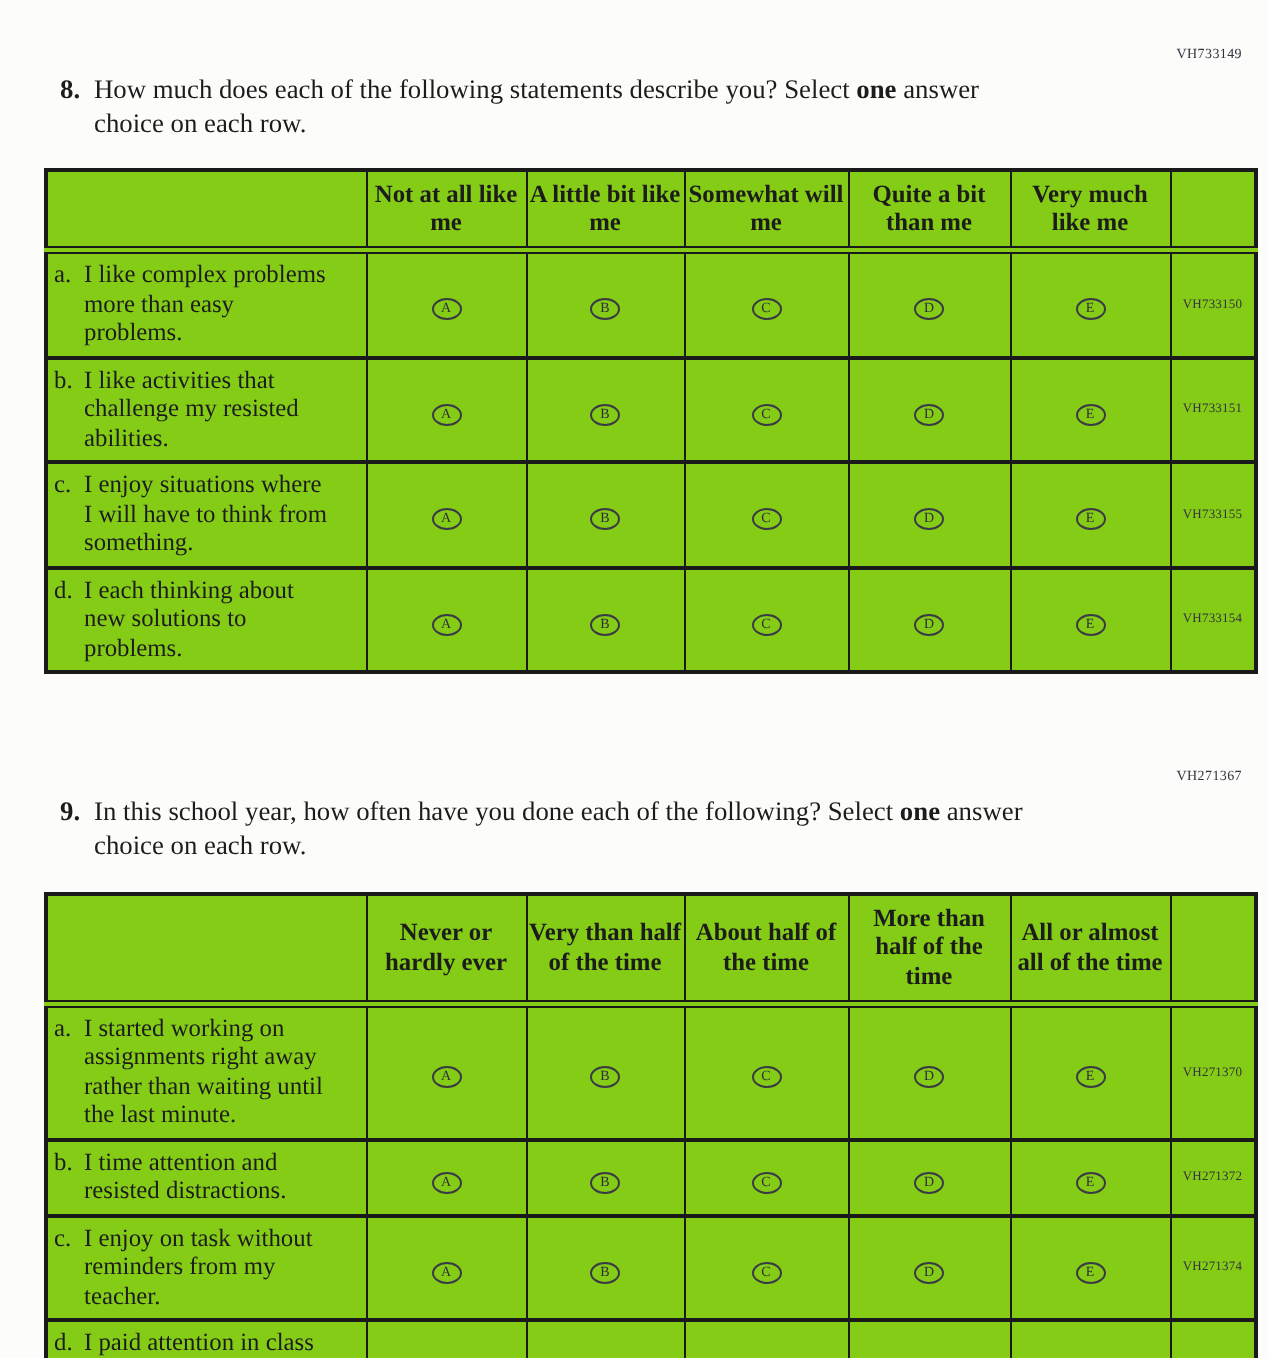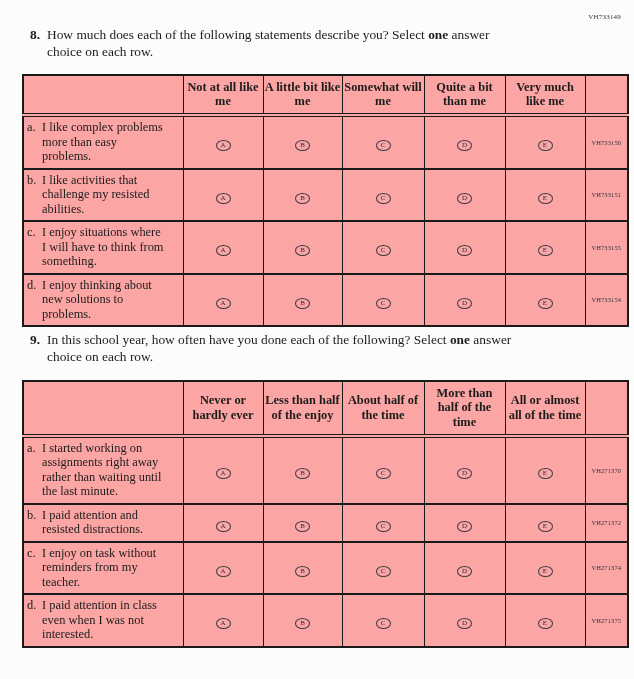--- a/index.html
+++ b/index.html
@@ -13,39 +13,39 @@
   .page { position: relative; width: 634px; height: 679px; }
 
   .qcode {
     text-align: right;
     padding-right: 13px;
     font-size: 7px;
     letter-spacing: 0.2px;
     color: #33333f;
     line-height: 9px;
   }
-  .qcode.first { padding-top: 13px; }
+  .qcode.first { padding-top: 23px; }
   .qcode.second { margin-top: 47px; }
 
   .question {
     display: flex;
     margin: 5px 14px 0 30px;
     font-size: 13.4px;
     line-height: 1.26;
   }
   .qnum { font-weight: bold; flex: none; width: 17px; }
   .qtext { flex: 1; }
   .qbold { font-weight: bold; margin-top: 39px; }
 
   table.survey {
     border-collapse: collapse;
     table-layout: fixed;
     width: 605px;
     margin-left: 22px;
-    background: #fca5a5;
+    background: #84cc16;
   }
   table.survey.t1 { margin-top: 13px; }
   table.survey.t2 { margin-top: 14px; }
   table.survey, table.survey tr { border: 2px solid #1a1a1a; }
   table.survey th, table.survey td { border: 1px solid #1a1a1a; }
   table.survey th {
     border-bottom: 4px double #1a1a1a;
     font-size: 12.4px;
     font-weight: bold;
     text-align: center;
@@ -156,33 +156,34 @@
       <td class="opt"><span class="bubble">B</span></td>
       <td class="opt"><span class="bubble">C</span></td>
       <td class="opt"><span class="bubble">D</span></td>
       <td class="opt"><span class="bubble">E</span></td>
       <td class="code">VH733155</td>
     </tr>
     <tr>
       <td class="stmt">
         <span class="stmt-inner">
               <span class="row-letter">d.</span>
-              <span class="row-text">I enjoy thinking about new solutions to problems.</span>
+              <span class="row-text">I each thinking about new solutions to problems.</span>
             </span>
       </td>
       <td class="opt"><span class="bubble">A</span></td>
       <td class="opt"><span class="bubble">B</span></td>
       <td class="opt"><span class="bubble">C</span></td>
       <td class="opt"><span class="bubble">D</span></td>
       <td class="opt"><span class="bubble">E</span></td>
       <td class="code">VH733154</td>
     </tr>
   </tbody>
     </table>
 
+  <div class="qcode second">VH271367</div>
 
   <div class="question">
     <span class="qnum">9.</span>
     <span class="qtext"><span>In this school year, how often have you done each of the following? Select </span><span class="qbold">one</span><span> answer</span><br>
       <span>choice on each row.</span>
     </span>
   </div>
 
   <table class="survey t2">
     <colgroup>
@@ -191,21 +192,21 @@
         <col style="width:79px">
       <col style="width:82px">
         <col style="width:81px">
         <col style="width:80px">
         <col style="width:43px">
     </colgroup>
     <tbody>
         <tr>
       <th></th>
       <th>Never or hardly ever</th>
-      <th>Less than half of the enjoy</th>
+      <th>Very than half of the time</th>
       <th>About half of the time</th>
       <th>More than half of the time</th>
       <th>All or almost all of the time</th>
       <th></th>
     </tr>
     <tr>
       <td class="stmt">
         <span class="stmt-inner">
               <span class="row-letter">a.</span>
               <span class="row-text">I started working on assignments right away rather than waiting until the last minute.</span>
@@ -215,21 +216,21 @@
       <td class="opt"><span class="bubble">B</span></td>
       <td class="opt"><span class="bubble">C</span></td>
       <td class="opt"><span class="bubble">D</span></td>
       <td class="opt"><span class="bubble">E</span></td>
       <td class="code">VH271370</td>
     </tr>
     <tr>
       <td class="stmt">
         <span class="stmt-inner">
               <span class="row-letter">b.</span>
-              <span class="row-text">I paid attention and resisted distractions.</span>
+              <span class="row-text">I time attention and resisted distractions.</span>
             </span>
       </td>
       <td class="opt"><span class="bubble">A</span></td>
       <td class="opt"><span class="bubble">B</span></td>
       <td class="opt"><span class="bubble">C</span></td>
       <td class="opt"><span class="bubble">D</span></td>
       <td class="opt"><span class="bubble">E</span></td>
       <td class="code">VH271372</td>
     </tr>
     <tr>

